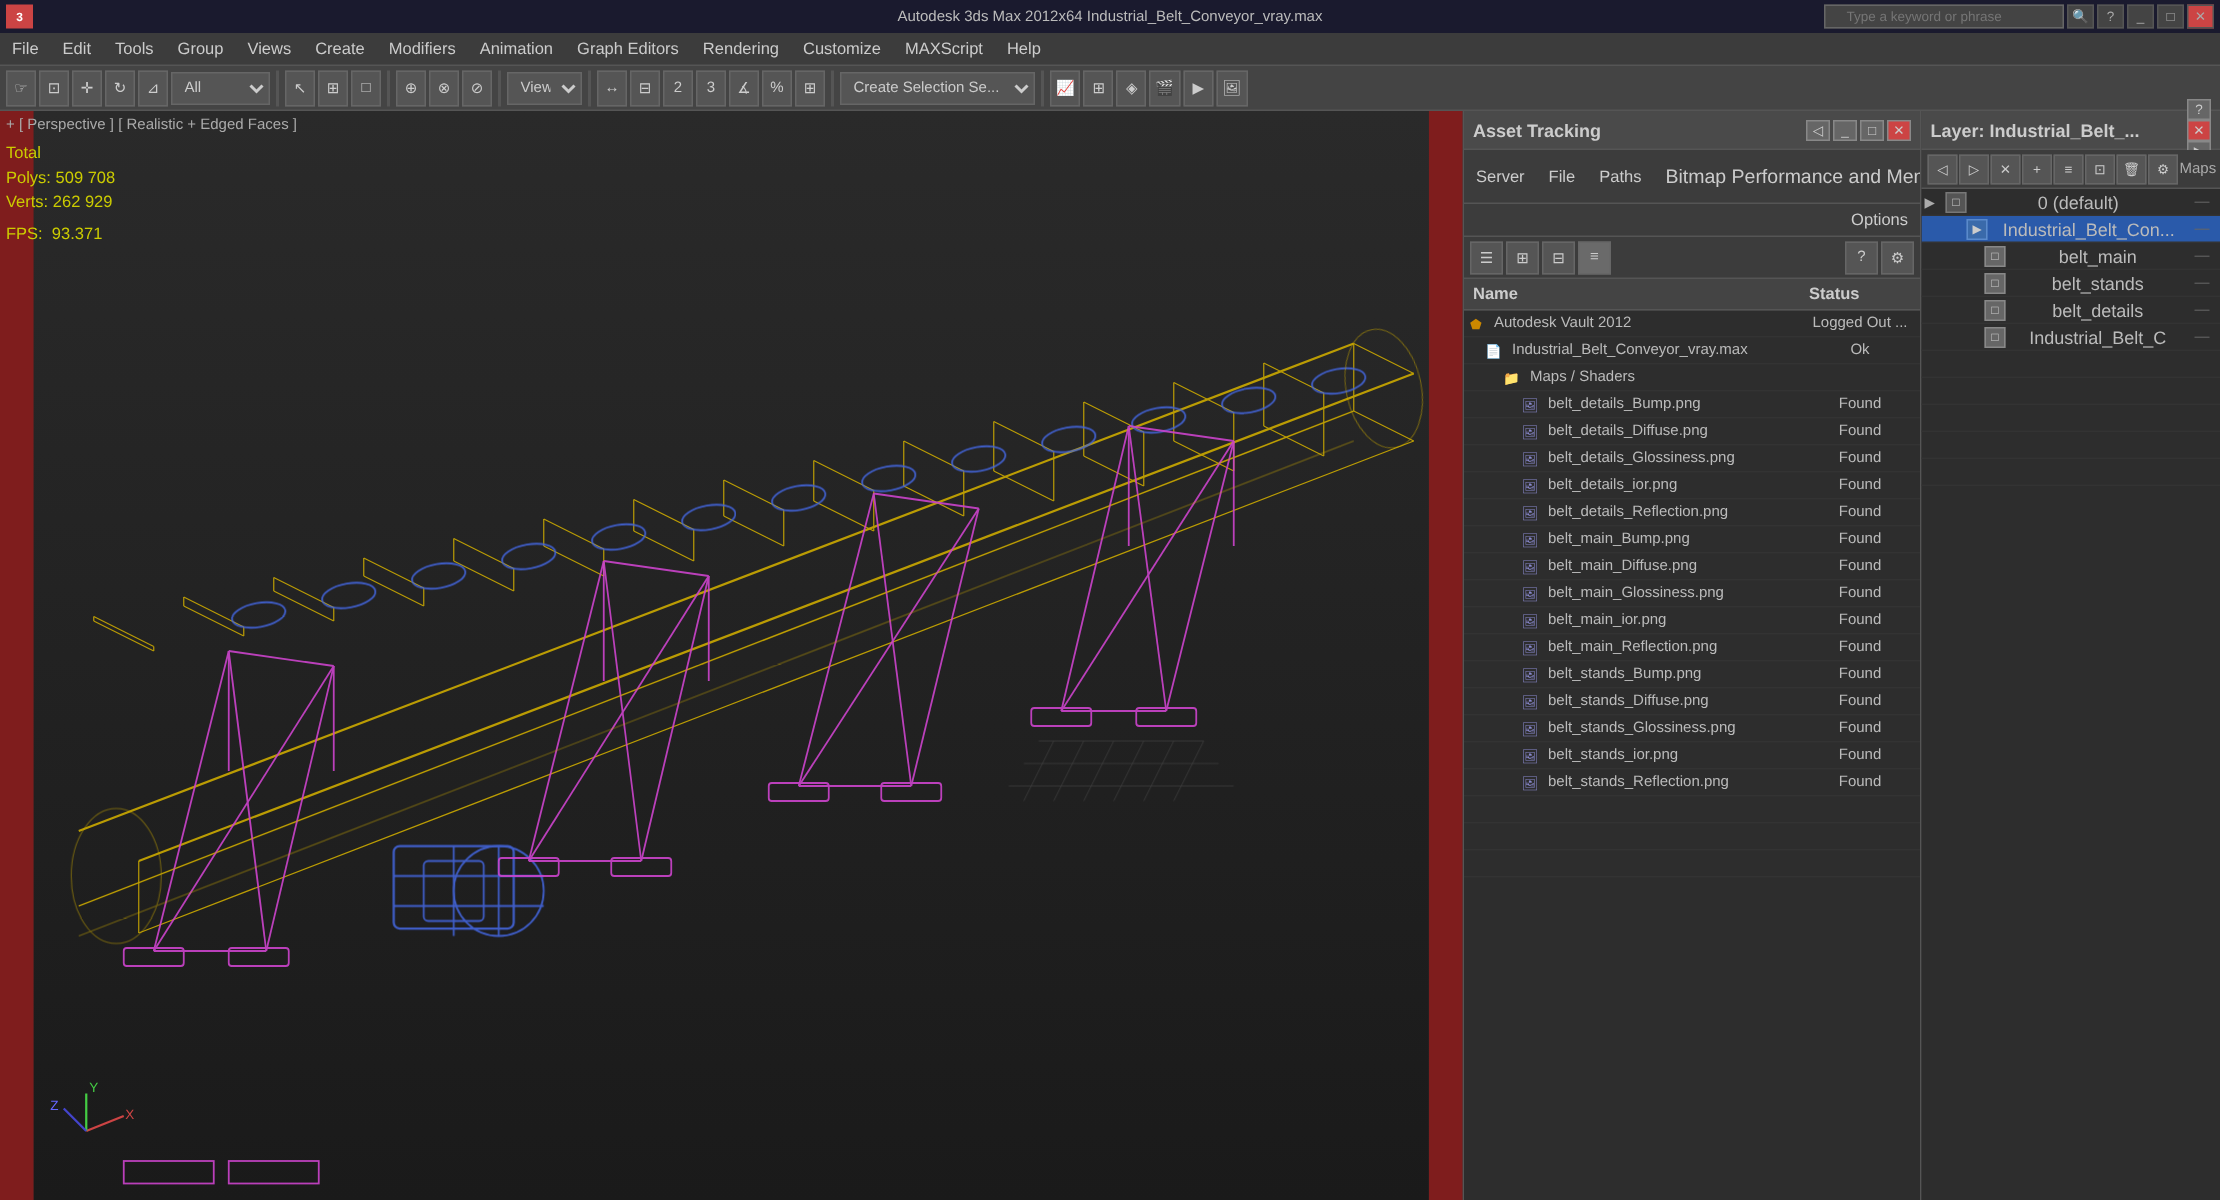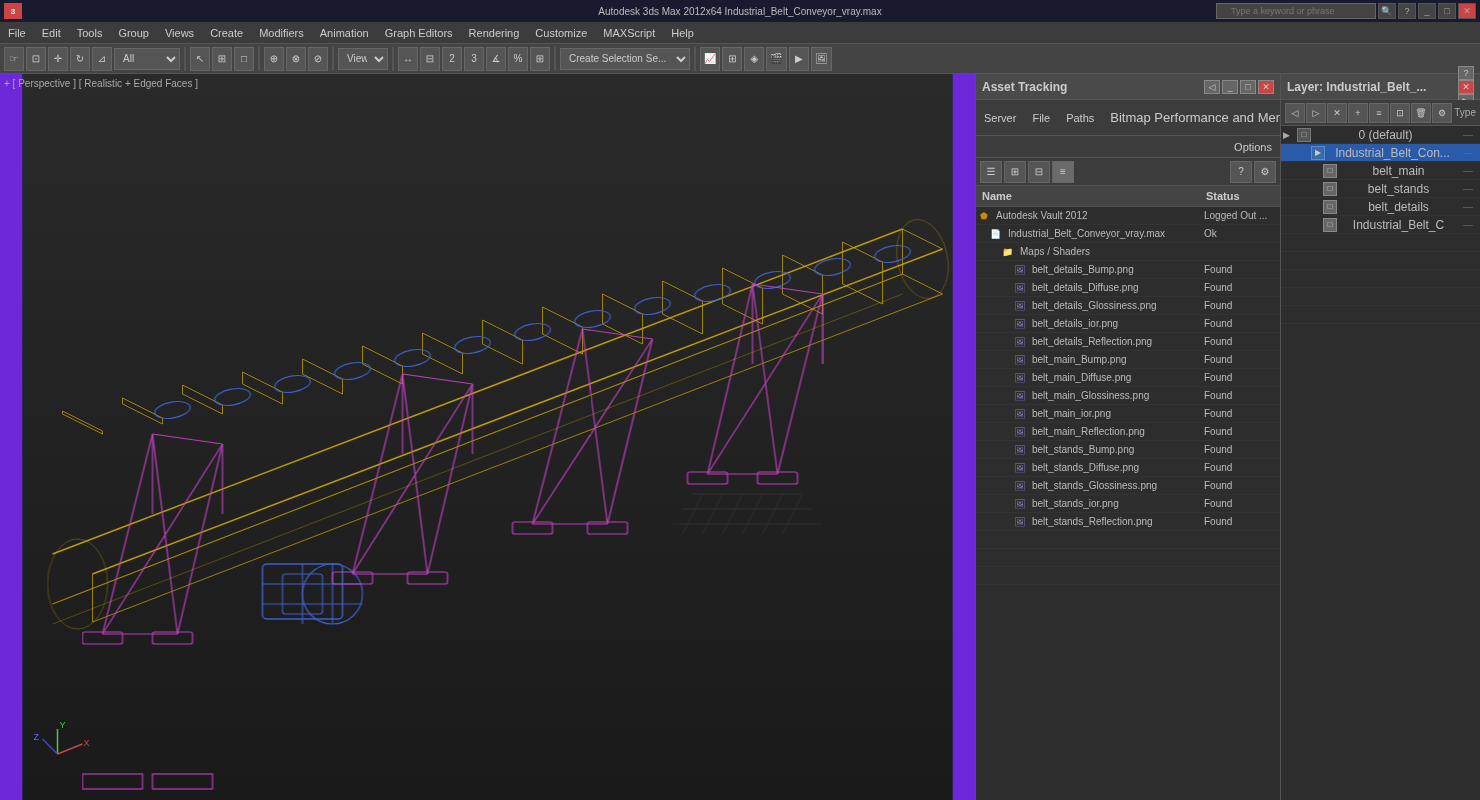--- a/index.html
+++ b/index.html
@@ -19,21 +19,21 @@
     
     #toolbar { height: 30px; background: #444; display: flex; align-items: center; gap: 2px; padding: 0 4px; border-bottom: 1px solid #555; }
     .tb-btn { height: 24px; min-width: 20px; background: #555; border: 1px solid #666; display: flex; align-items: center; justify-content: center; cursor: pointer; font-size: 10px; color: #ccc; padding: 0 3px; }
     .tb-separator { width: 2px; height: 24px; background: #555; margin: 0 2px; }
     .tb-select { height: 22px; background: #555; border: 1px solid #666; color: #ccc; font-size: 10px; padding: 0 4px; }
 
     
     #main-layout { display: flex; height: calc(800px - 22px - 22px - 30px); }
 
     
-    #viewport { flex: 1; background: #6d28d9; position: relative; overflow: hidden; }
+    #viewport { flex: 1; background: #7f1d1d; position: relative; overflow: hidden; }
     #viewport-label { position: absolute; top: 4px; left: 4px; font-size: 10px; color: #aaa; z-index: 2; }
     #stats { position: absolute; top: 20px; left: 4px; font-size: 11px; color: #cccc00; z-index: 2; line-height: 1.5; }
 
     
     #scene-svg { position: absolute; top: 0; left: 0; width: 100%; height: 100%; }
 
     
     #asset-panel { width: 305px; background: #3c3c3c; border-left: 1px solid #555; display: flex; flex-direction: column; }
     #asset-title-bar { height: 26px; background: #4a4a4a; display: flex; align-items: center; justify-content: space-between; padding: 0 6px; border-bottom: 1px solid #555; }
     #asset-title-bar .panel-title { font-size: 12px; color: #ccc; font-weight: bold; }
@@ -49,21 +49,21 @@
     #asset-table { flex: 1; overflow-y: auto; background: #2d2d2d; }
     #asset-table-header { display: flex; background: #444; border-bottom: 1px solid #555; padding: 2px 0; }
     .asset-col-name { flex: 1; padding: 2px 6px; font-size: 11px; color: #ccc; font-weight: bold; }
     .asset-col-status { width: 80px; padding: 2px 6px; font-size: 11px; color: #ccc; font-weight: bold; }
 
     .asset-row { display: flex; align-items: center; border-bottom: 1px solid #333; min-height: 18px; }
     .asset-row.indent1 { padding-left: 12px; }
     .asset-row.indent2 { padding-left: 24px; }
     .asset-row.indent3 { padding-left: 36px; }
     .asset-row-name { flex: 1; padding: 1px 4px; font-size: 10px; color: #bbb; white-space: nowrap; overflow: hidden; text-overflow: ellipsis; }
-    .asset-row-status { width: 80px; padding: 1px 4px; font-size: 10px; color: #bbb; }
+    .asset-row-status { width: 80px; padding: 1px 4px; font-size: 10px; color: #bbb; text-align: center; }
     .asset-row-icon { width: 16px; height: 16px; display: flex; align-items: center; justify-content: center; font-size: 9px; flex-shrink: 0; }
 
     
     #layers-panel { width: 200px; background: #3c3c3c; border-left: 1px solid #555; display: flex; flex-direction: column; }
     #layers-title-bar { height: 26px; background: #4a4a4a; display: flex; align-items: center; justify-content: space-between; padding: 0 6px; border-bottom: 1px solid #555; }
     #layers-title-bar .panel-title { font-size: 12px; color: #ccc; font-weight: bold; }
 
     #layers-toolbar { height: 26px; background: #3c3c3c; display: flex; align-items: center; gap: 1px; padding: 0 4px; border-bottom: 1px solid #555; justify-content: space-between; }
     .layers-tb-btn { width: 20px; height: 20px; background: #555; border: 1px solid #666; display: flex; align-items: center; justify-content: center; cursor: pointer; font-size: 9px; color: #ccc; }
     .layers-hide-label { font-size: 10px; color: #aaa; }
@@ -155,20 +155,26 @@
   <div class="tb-btn">◈</div>
   <div class="tb-btn">🎬</div>
   <div class="tb-btn">▶</div>
   <div class="tb-btn">🖼</div>
 </div>
 
 <div id="main-layout">
 
   <div id="viewport">
     <div id="viewport-label">+ [ Perspective ] [ Realistic + Edged Faces ]</div>
+    <div id="stats">
+      <div><span>Total</span></div>
+      <div><span>Polys:</span> <span>509 708</span></div>
+      <div><span>Verts:</span> <span>262 929</span></div>
+      <div style="margin-top:4px;"><span>FPS:</span>&nbsp;&nbsp;<span>93.371</span></div>
+    </div>
 
     <svg id="scene-svg" viewBox="0 0 930 726" xmlns="http://www.w3.org/2000/svg">
       <rect width="930" height="726" fill="#2a2a2a"></rect>
 
       <defs>
         <linearGradient id="bgGrad" x1="0%" y1="0%" x2="0%" y2="100%">
           <stop offset="0%" style="stop-color:#2a2a2a;stop-opacity:1"></stop>
           <stop offset="100%" style="stop-color:#1a1a1a;stop-opacity:1"></stop>
         </linearGradient>
       </defs>
@@ -511,21 +517,21 @@
       <div style="display:flex; gap:1px; align-items:center;">
         <div class="layers-tb-btn">◁</div>
         <div class="layers-tb-btn">▷</div>
         <div class="layers-tb-btn">✕</div>
         <div class="layers-tb-btn">+</div>
         <div class="layers-tb-btn">≡</div>
         <div class="layers-tb-btn">⊡</div>
         <div class="layers-tb-btn">🗑</div>
         <div class="layers-tb-btn">⚙</div>
       </div>
-      <span class="layers-hide-label">Type</span>
+      <span class="layers-hide-label">Maps</span>
     </div>
 
     <div id="layers-list">
 
       <div class="layer-row">
         <div class="layer-expand">▶</div>
         <div class="layer-icon" style="background:#555; border-color:#777;">□</div>
         <div class="layer-name">0 (default)</div>
         <div class="layer-dash">—</div>
       </div>

